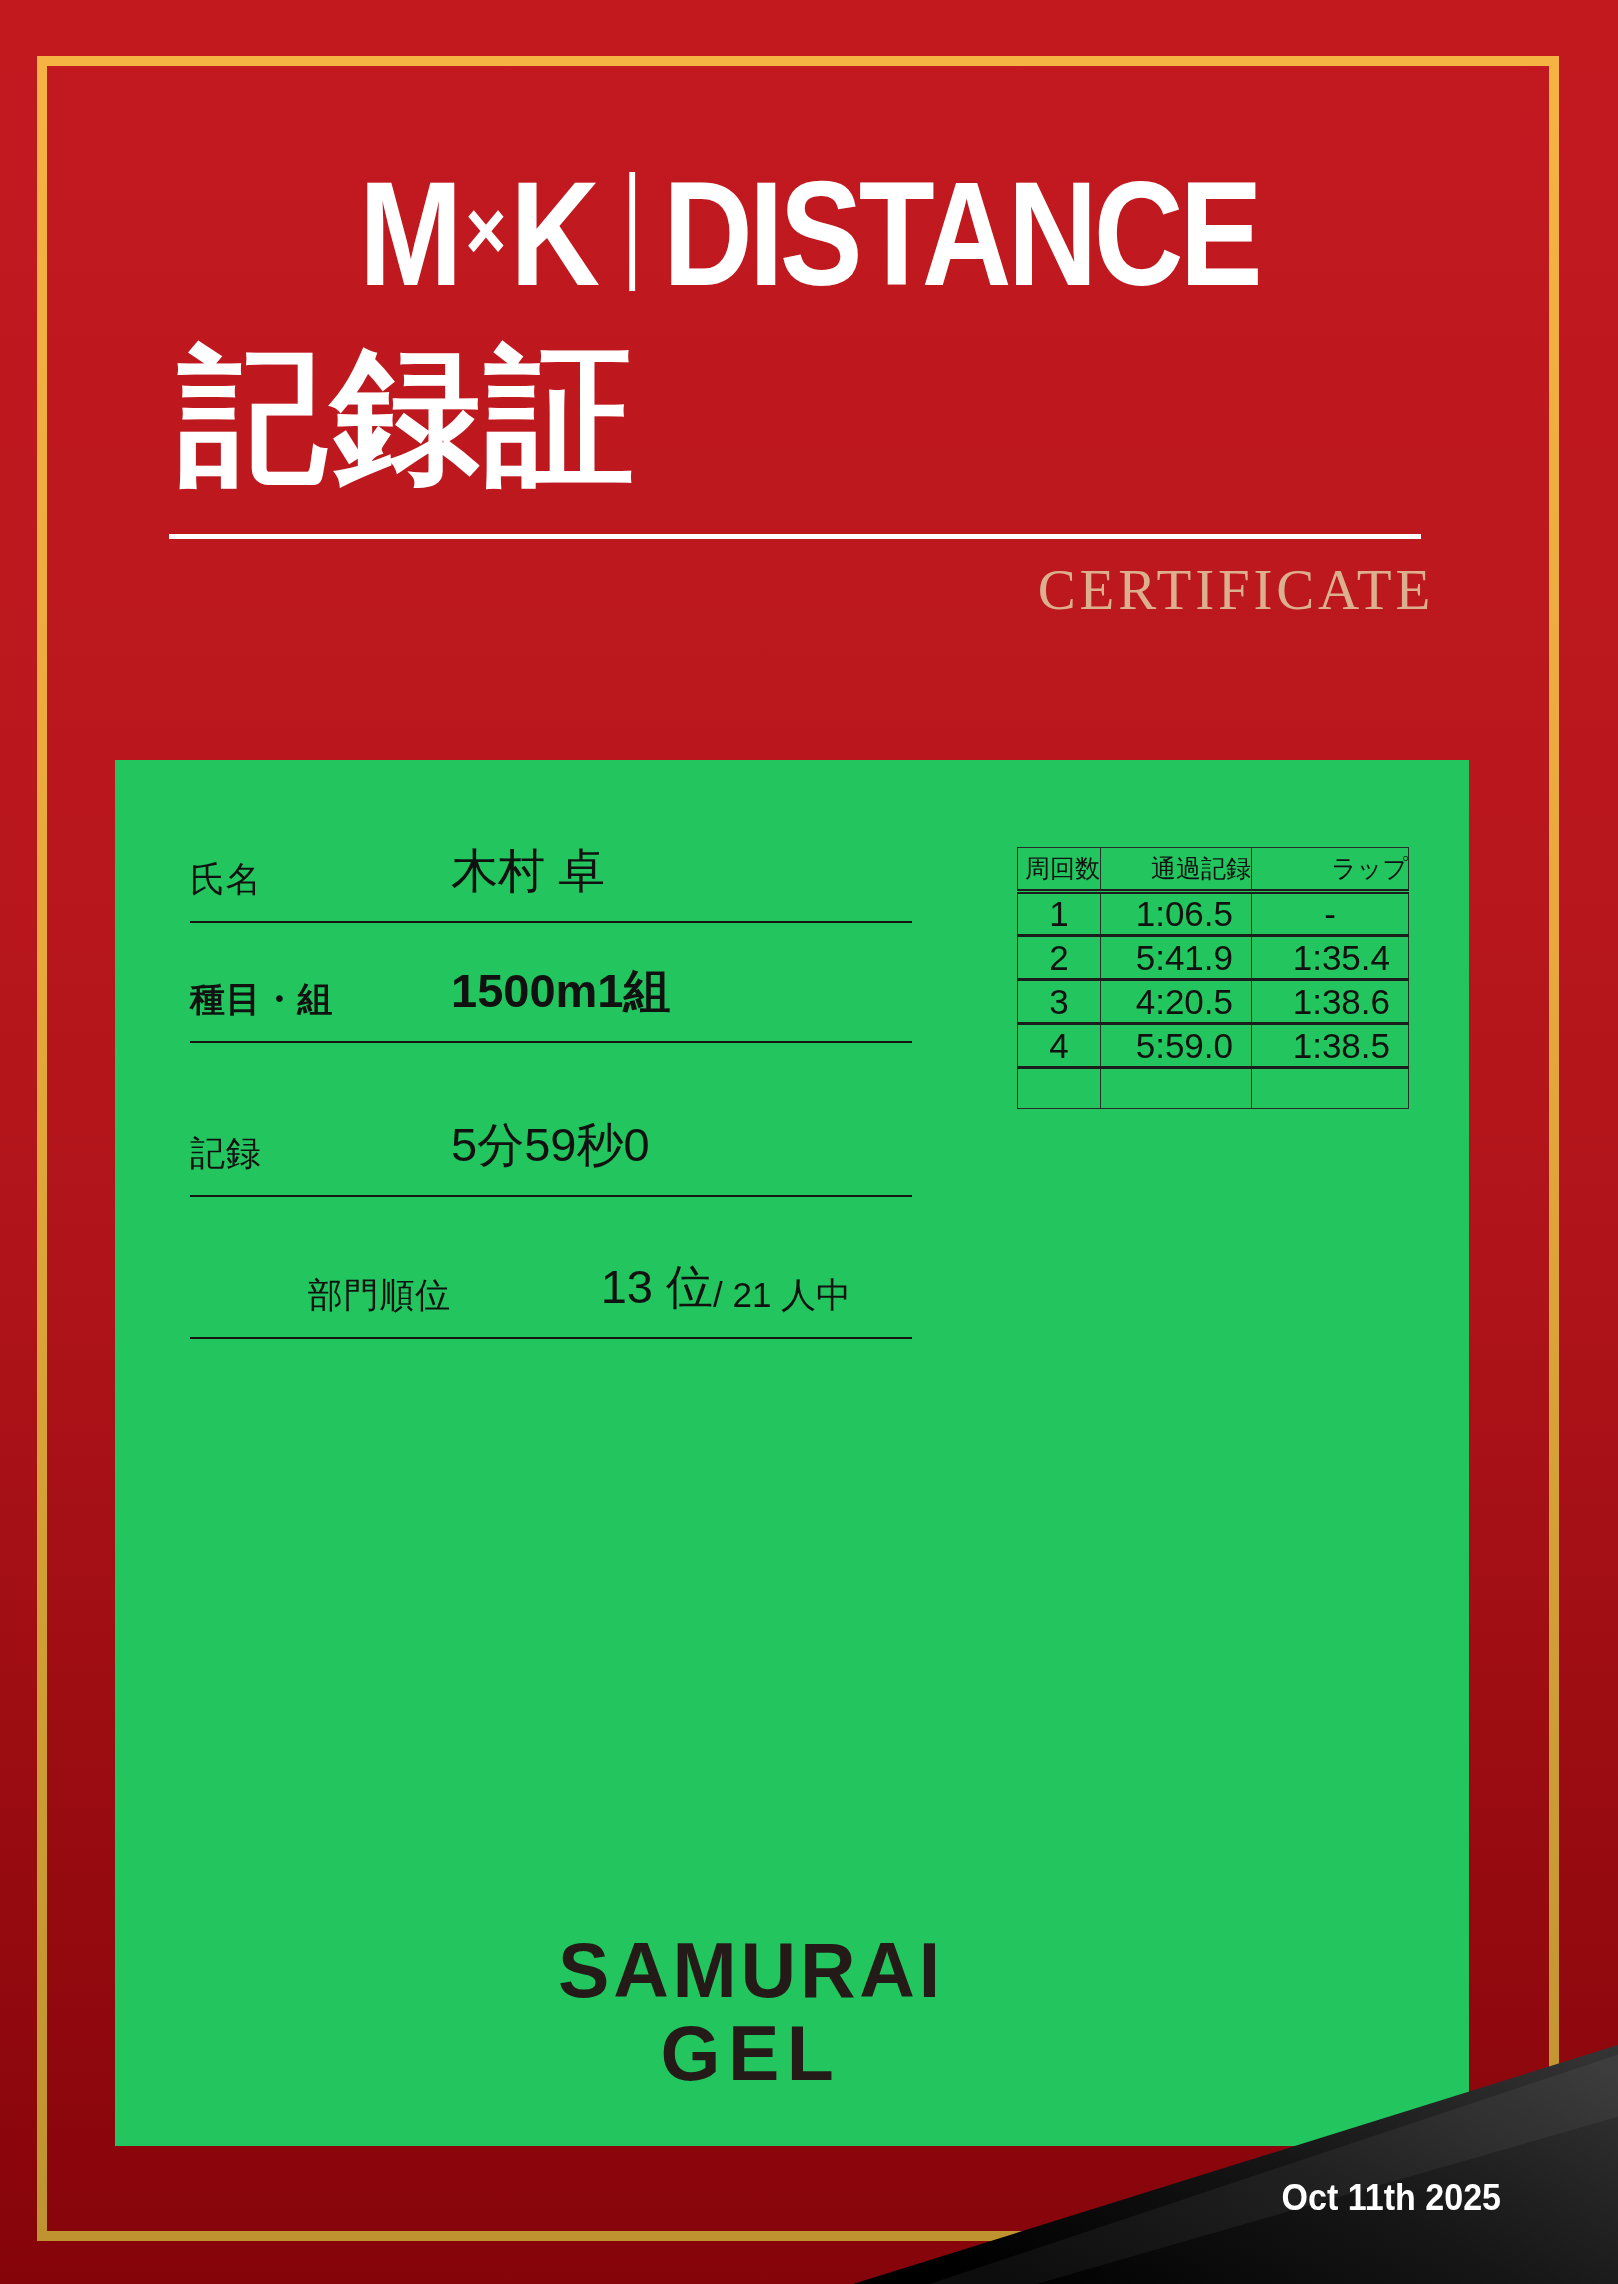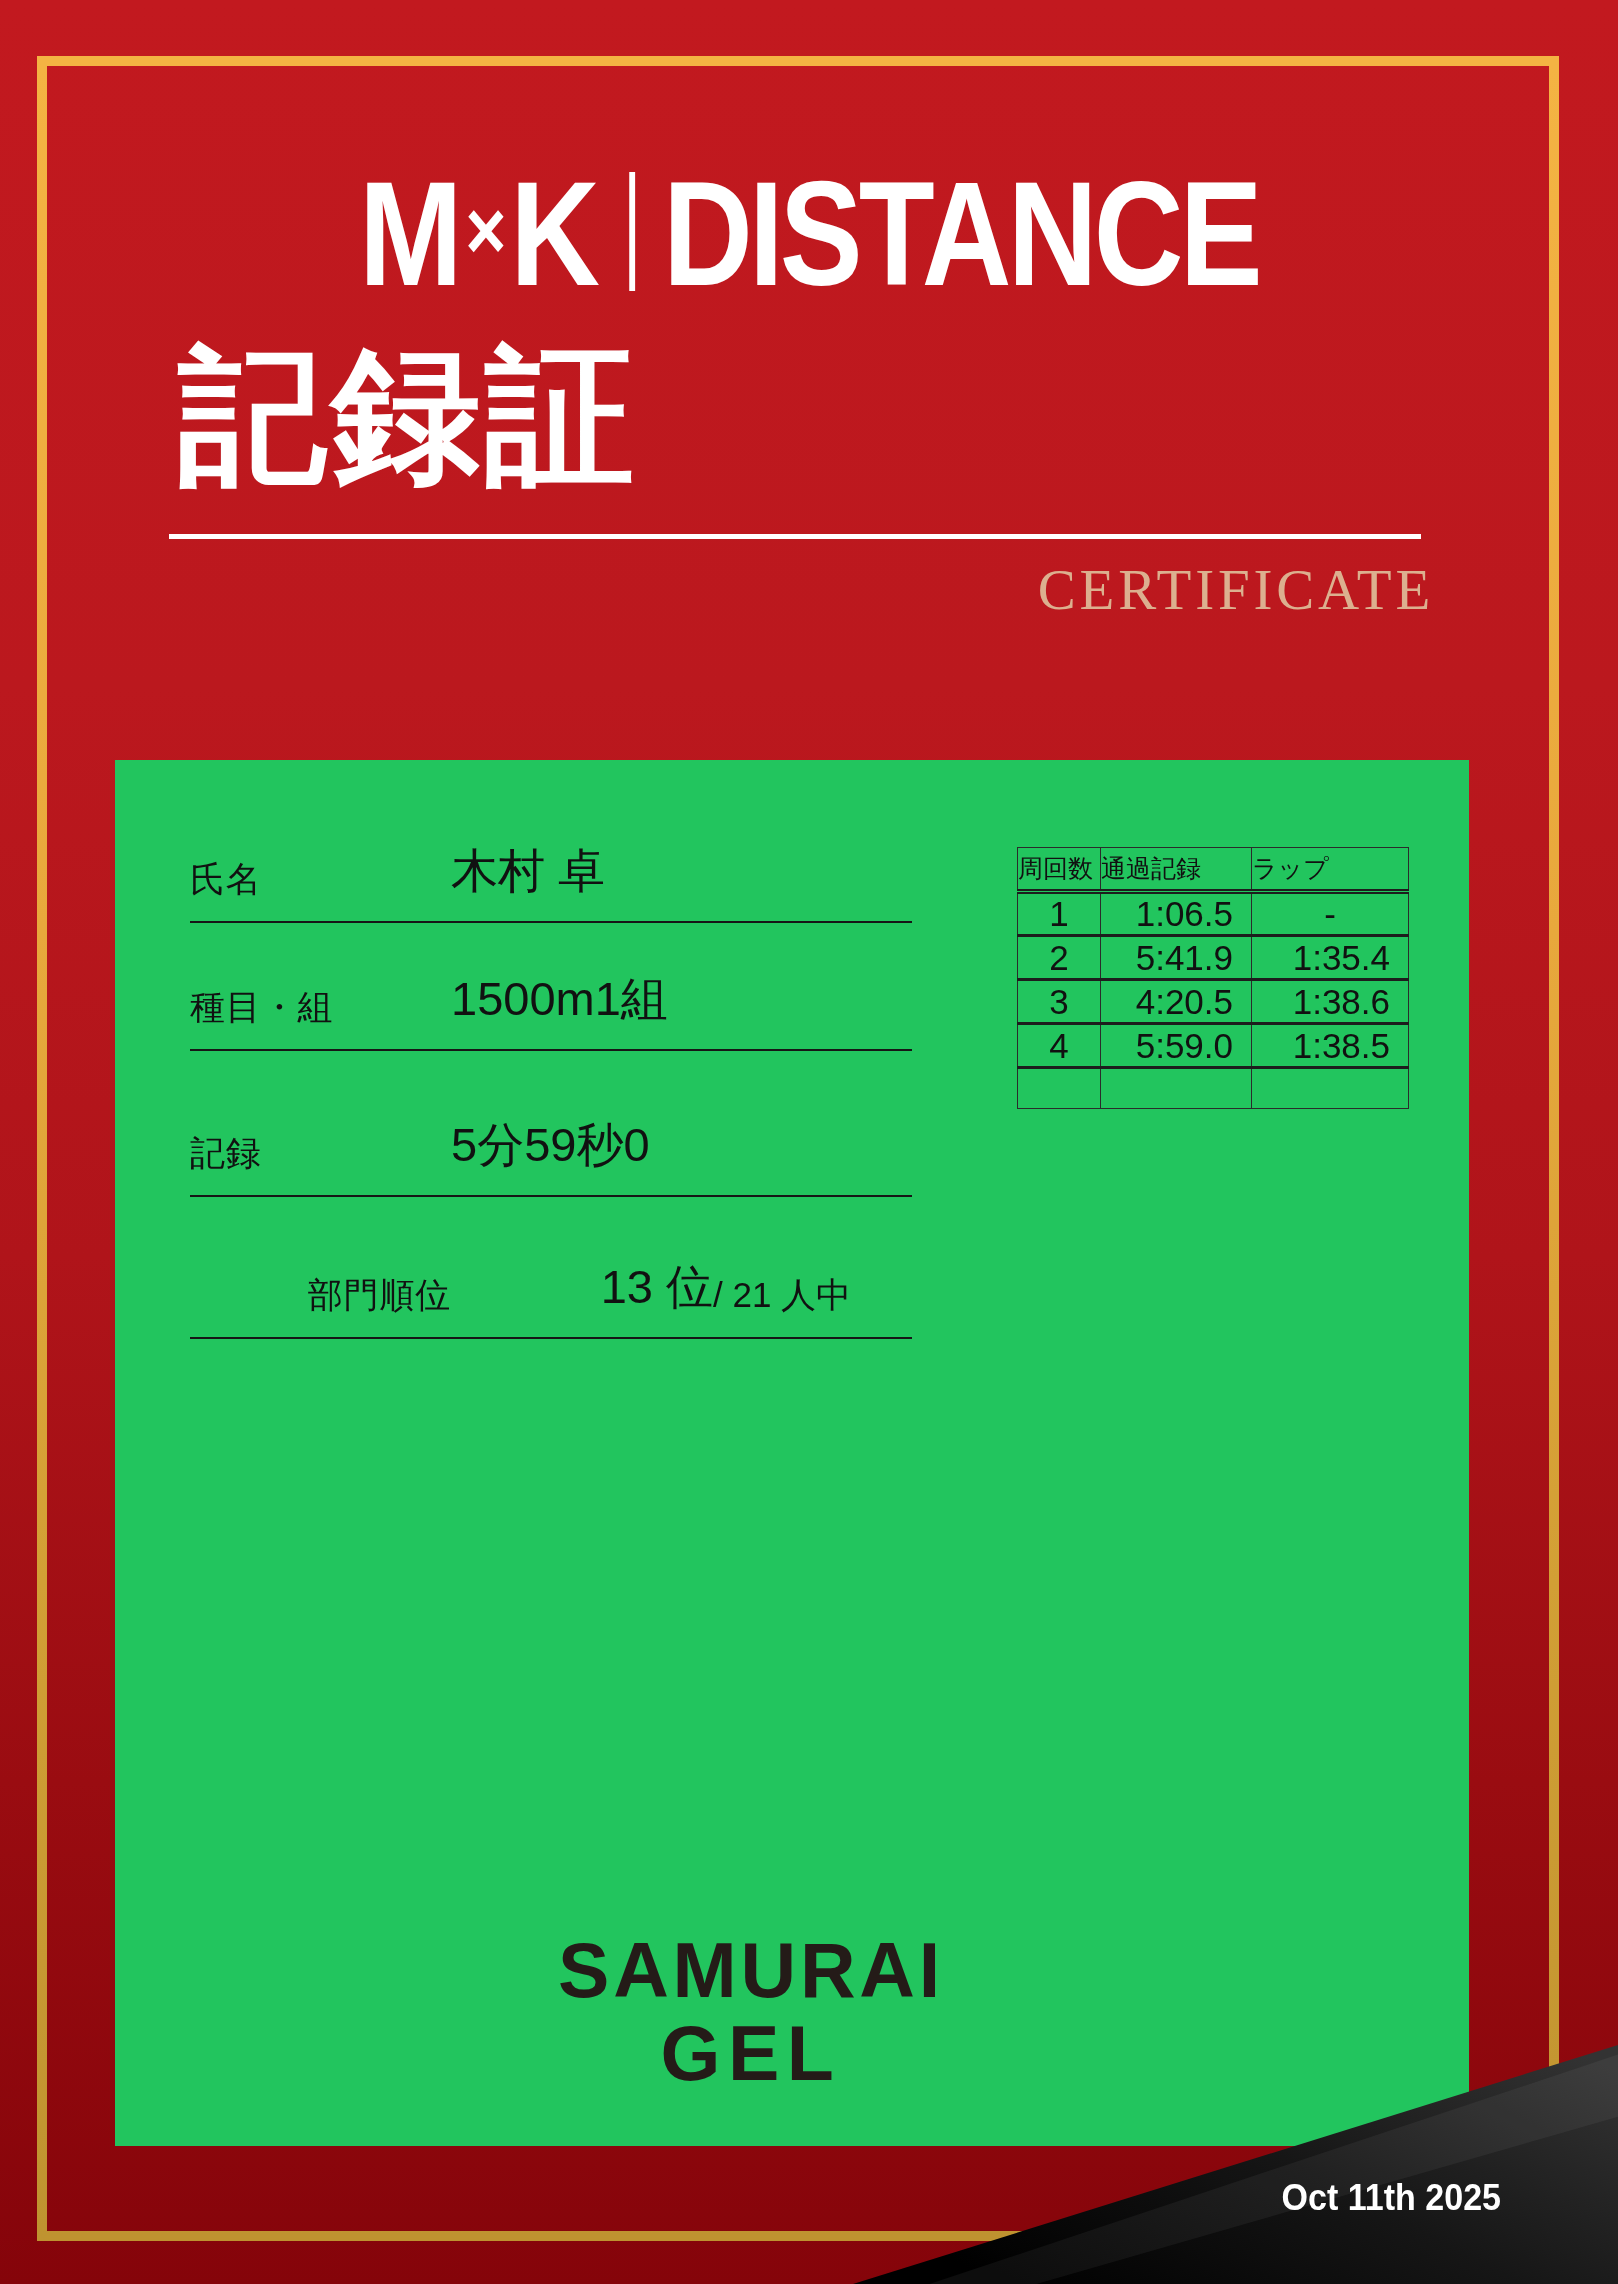--- a/index.html
+++ b/index.html
@@ -63,39 +63,39 @@
   .field-row {
     position:absolute; left:75px; width:722px; height:89px;
     border-bottom:2.3px solid #161616;
     display:flex; align-items:flex-end; padding-bottom:18px;
     color:#111111;
   }
   .field-row .flabel { width:261px; font-size:35px; letter-spacing:0.8px; flex:0 0 261px; }
   .field-row .fvalue { font-size:47px; flex:0 0 262px; white-space:nowrap; }
   .field-row .fvalue2 { font-size:35px; white-space:nowrap; }
   .row-name   { top:74px;  }
-  .row-event  { top:202px; }
+  .row-event  { top:194px;font-weight:bold; }
   .row-record { top:348px; }
   .row-rank   { top:490px;text-align:right; }
 
   
   .lap-table {
     position:absolute; left:902px; top:87px; width:390px;
     border-collapse:collapse; table-layout:fixed;
     color:#111111;
   }
   .lap-table col.c1 { width:83px; }
   .lap-table col.c2 { width:151px; }
   .lap-table col.c3 { width:157px; }
   .lap-table th, .lap-table td {
     border-left:1.5px solid #2b2b2b; border-right:1.5px solid #2b2b2b;
     overflow:hidden; white-space:nowrap;
   }
   .lap-table th {
-    height:44px; font-size:25px; font-weight:normal; text-align:left;
+    height:44px; font-size:25px; font-weight:normal; text-align:right;
     border-top:1.5px solid #2b2b2b; border-bottom:5.3px double #1d1d1d;
   }
   .lap-table td { height:44px; font-size:35px; border-bottom:3.8px solid #1d1d1d; }
   .lap-table td.lapno { text-align:center; }
   .lap-table td.time  { text-align:right; padding-right:18px; }
   .lap-table td.dash  { text-align:center; }
   .lap-table tr.empty td { height:41px; border-bottom:1.5px solid #2b2b2b; }
 
   
   .sponsor {

